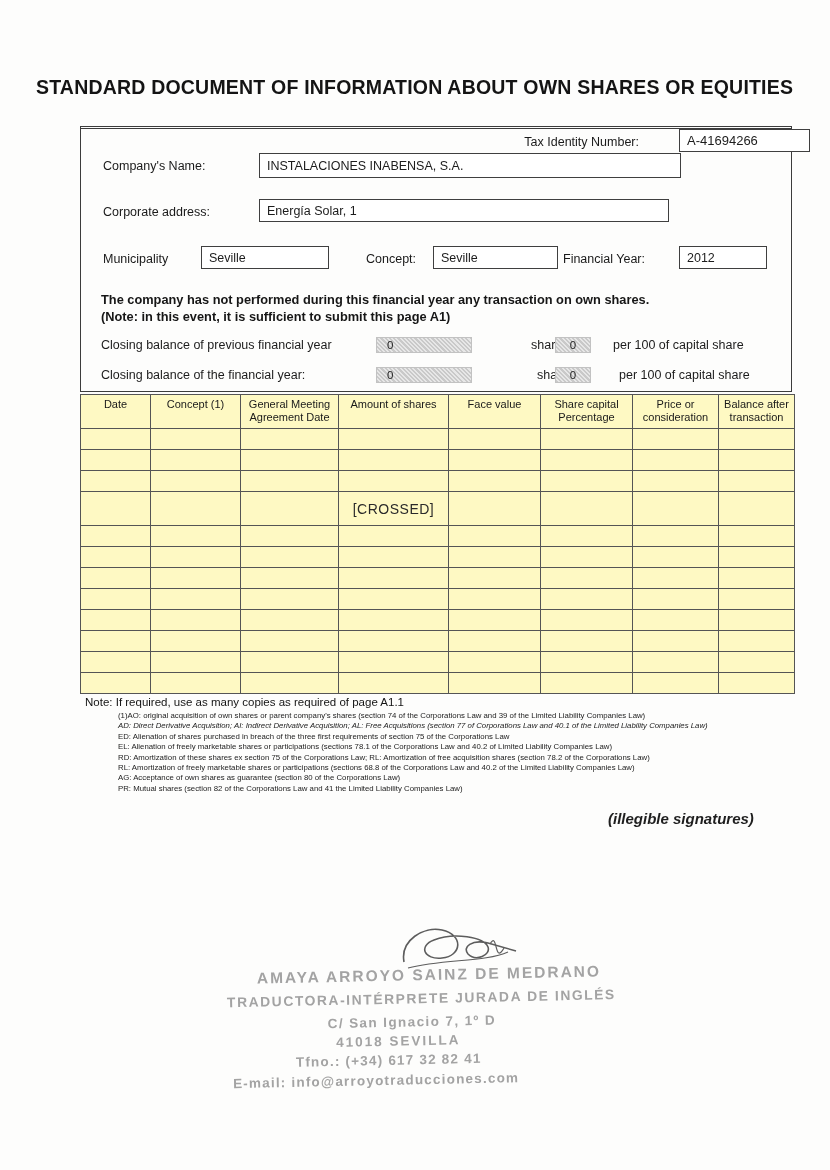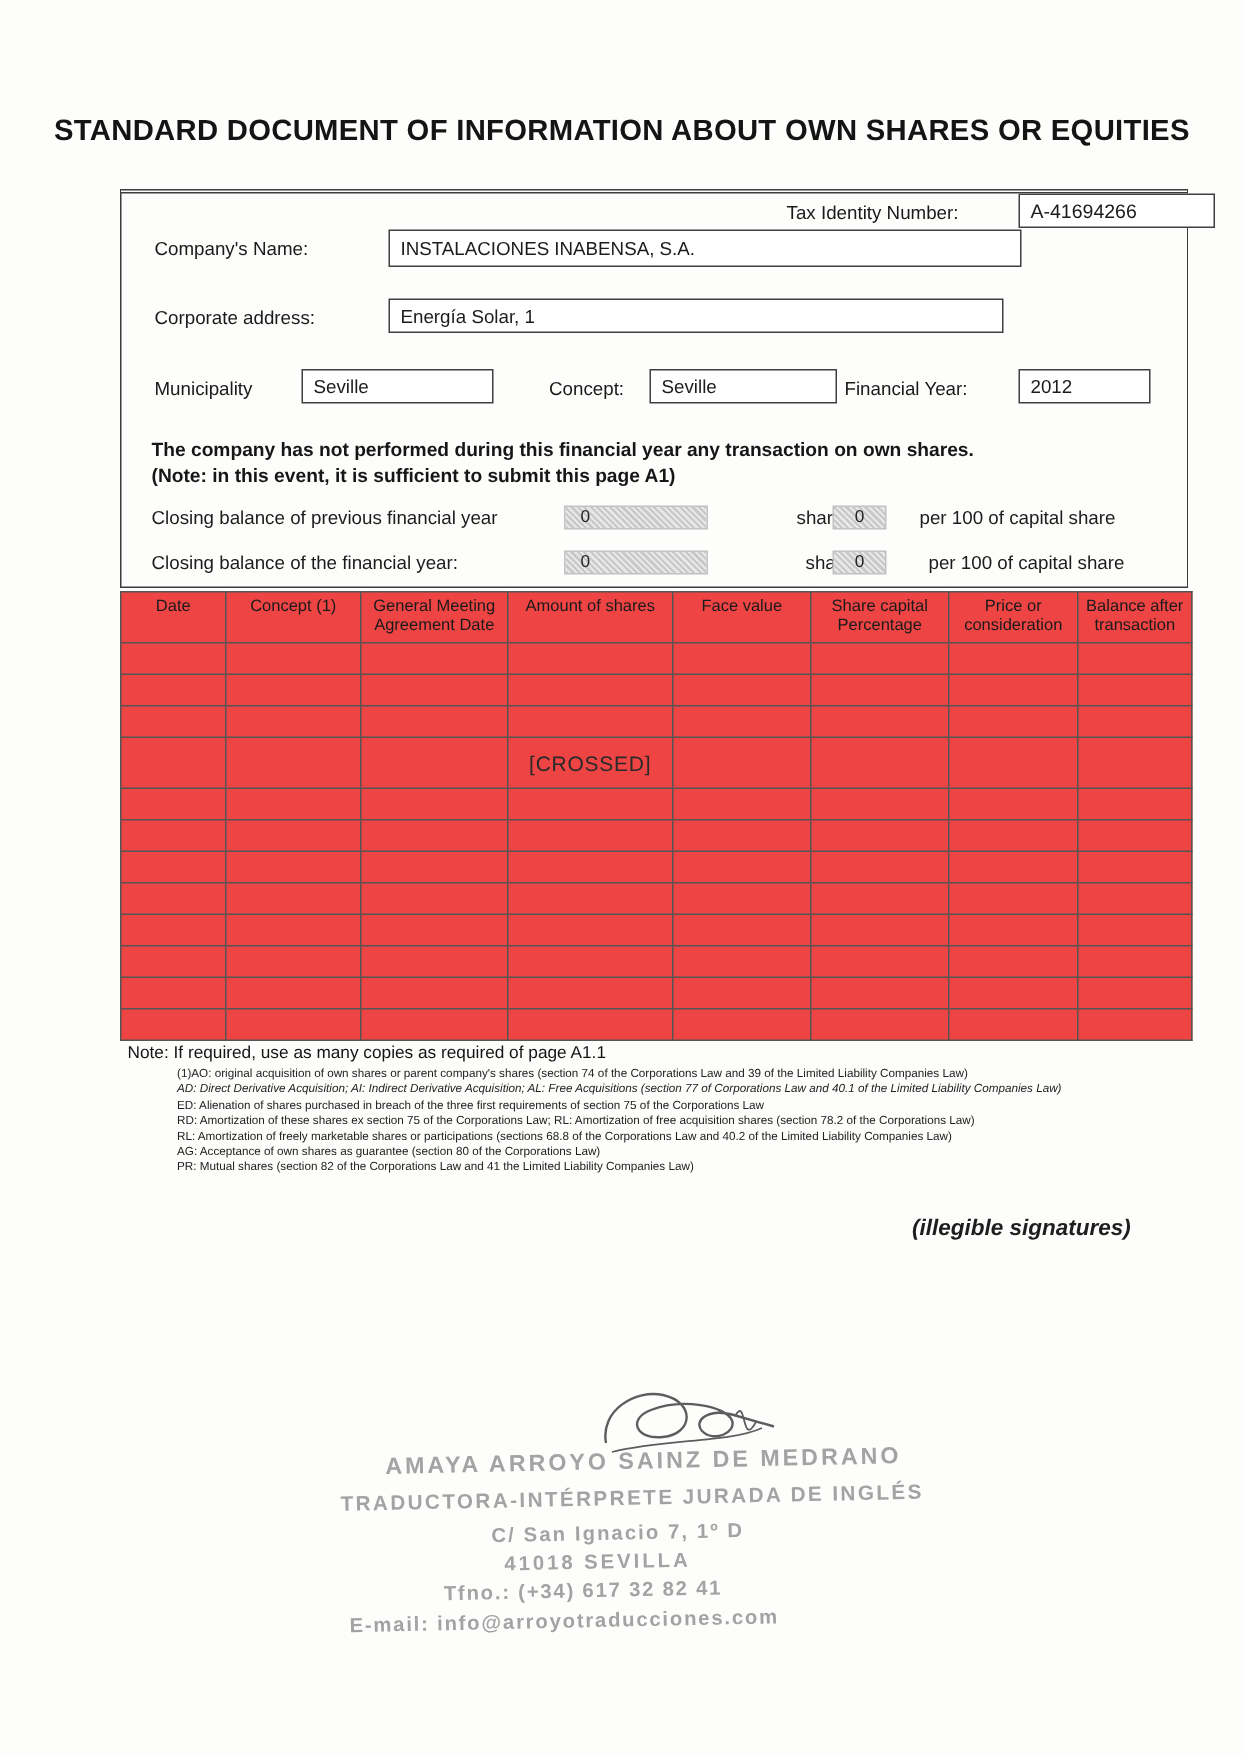--- a/index.html
+++ b/index.html
@@ -59,21 +59,21 @@
   .shade-pct     { left:474px; width:36px; justify-content:center; }
   .c-shares-suffix { position:absolute; left:406px; top:1px; font-size:12.5px;margin-left:44px; }
   .closing-curr .c-shares-suffix { left:412px; }
   .c-pct-suffix  { position:absolute; left:532px; top:1px; font-size:12.5px; white-space:nowrap; }
   .closing-curr .c-pct-suffix { left:538px; }
 
   
   .shares-table {
     position:absolute; left:80px; top:394px;
     border-collapse:collapse; table-layout:fixed; width:714px;
-    background:#ef4444;
+    background:#fef9c3;
   }
   .shares-table th, .shares-table td { border:1px solid #555; }
   .shares-table thead th {
     font-size:11px; font-weight:normal; text-align:center;
     vertical-align:top; padding:3px 1px 2px; height:34px; line-height:13px;
     color:#1a1a1a;
   }
   .shares-table tbody tr { height:21px; }
   .shares-table tbody tr.crossed-row { height:34px; }
   .shares-table td.crossed-cell {
@@ -303,20 +303,21 @@
         </tr>
       </tbody>
   </table>
 
   <div class="notes">
     <div class="notes-heading">Note: If required, use as many copies as required of page A1.1</div>
     <div class="footnotes">
         <div>(1)AO: original acquisition of own shares or parent company's shares (section 74 of the Corporations Law and 39 of the Limited Liability Companies Law)</div>
         <div>AD: Direct Derivative Acquisition; AI: Indirect Derivative Acquisition; AL: Free Acquisitions (section 77 of Corporations Law and 40.1 of the Limited Liability Companies Law)</div>
         <div>ED: Alienation of shares purchased in breach of the three first requirements of section 75 of the Corporations Law</div>
+        <div>EL: Alienation of freely marketable shares or participations (sections 78.1 of the Corporations Law and 40.2 of Limited Liability Companies Law)</div>
         <div>RD: Amortization of these shares ex section 75 of the Corporations Law; RL: Amortization of free acquisition shares (section 78.2 of the Corporations Law)</div>
         <div>RL: Amortization of freely marketable shares or participations (sections 68.8 of the Corporations Law and 40.2 of the Limited Liability Companies Law)</div>
         <div>AG: Acceptance of own shares as guarantee (section 80 of the Corporations Law)</div>
         <div>PR: Mutual shares (section 82 of the Corporations Law and 41 the Limited Liability Companies Law)</div>
       </div>
   </div>
 
   <div class="signature-note">(illegible signatures)</div>
 
   <svg class="signature-svg" width="150" height="105" viewBox="0 0 150 105">

